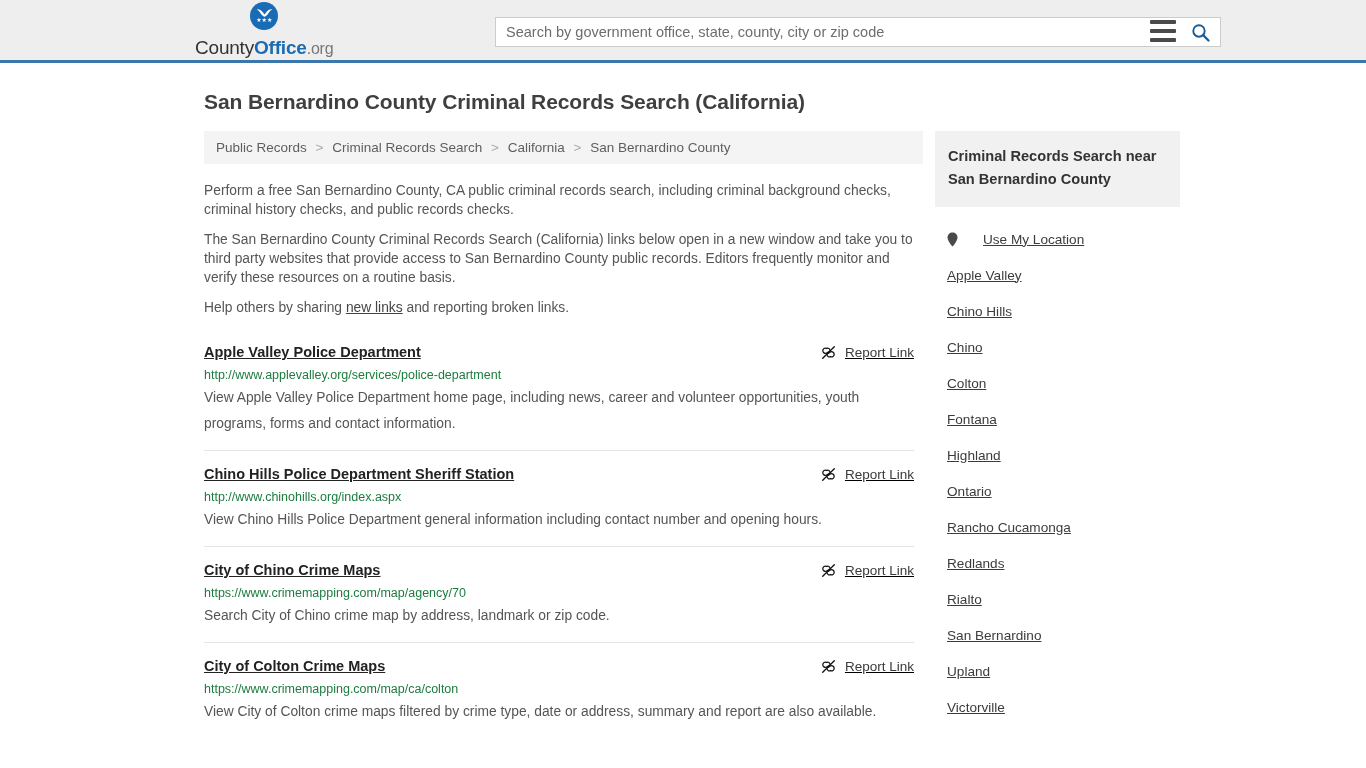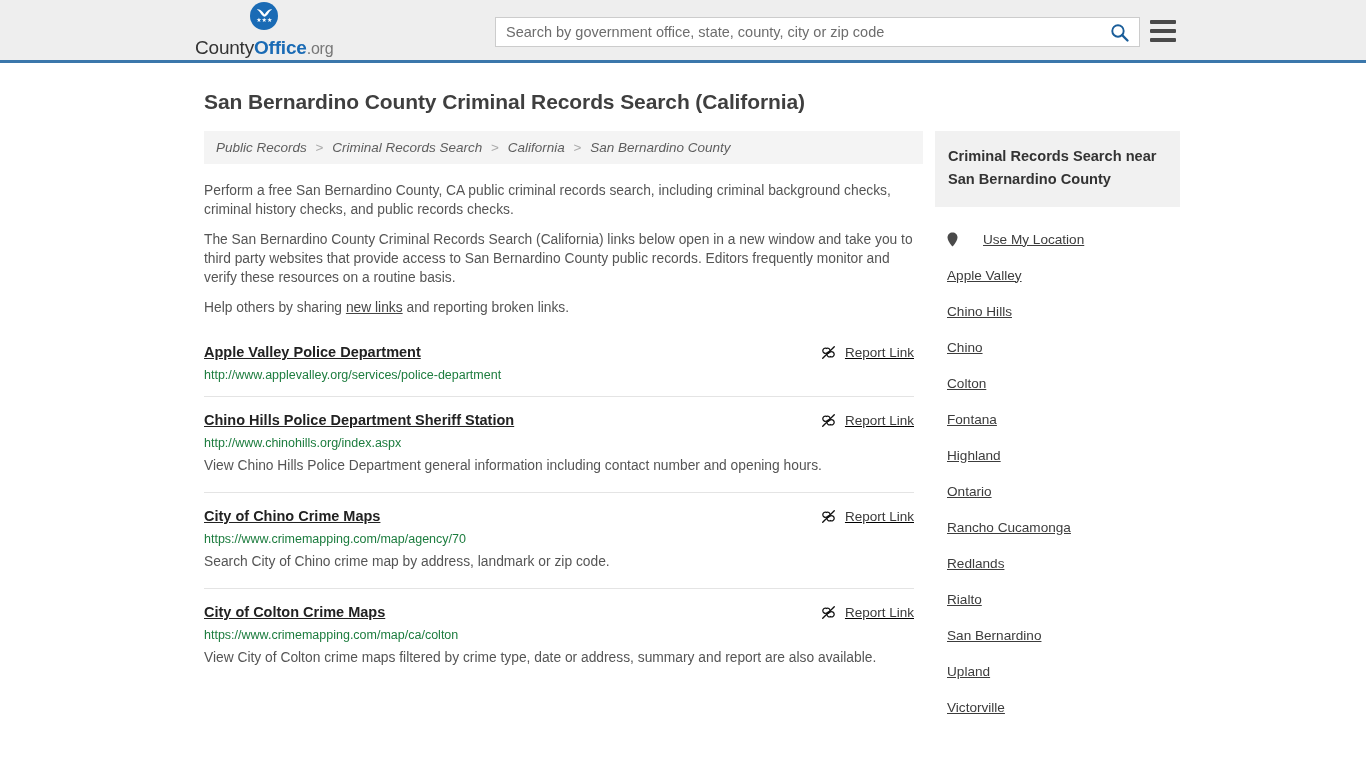--- a/index.html
+++ b/index.html
@@ -56,21 +56,21 @@
     white-space: nowrap;
   }
   .brand-text .b-county { color: #333333; }
   .brand-text .b-office { color: #1a6bb5; font-weight: bold; }
   .brand-text .b-org { color: #777777; font-size: 16px; }
 
   .search-wrap {
     position: absolute;
     left: 495px;
     top: 17px;
-    width: 645px;
+    width: 726px;
     height: 30px;
     background: #ffffff;
     border: 1px solid #cccccc;
     display: flex;
     align-items: center;
   }
   .search-input {
     flex: 1;
     border: none;
     outline: none;
@@ -133,21 +133,20 @@
     background: #f4f4f4;
     padding: 9px 12px;
     font-size: 13.5px;
     color: #5e5e5e;
     margin-left: 9px;
     width: 719px;
   }
   .breadcrumb a {
     color: #5e5e5e;
     text-decoration: none;
-    font-style: italic;
   }
   .breadcrumb .sep {
     color: #aaaaaa;
     margin: 0 5px;
   }
 
   .intro {
     margin: 0 9px;
     padding-top: 6px;
   }
@@ -303,20 +302,21 @@
             <div class="report-link">
               <svg width="17" height="17" viewBox="0 0 20 20" aria-hidden="true">
                 <path d="M7.6 5.2 A3 3 0 1 1 7.6 10.6 A3 3 0 1 1 7.6 5.2 Z" fill="none" stroke="#111" stroke-width="1.5"></path>
                 <path d="M12.4 9.4 A3 3 0 1 1 12.4 14.8 A3 3 0 1 1 12.4 9.4 Z" fill="none" stroke="#111" stroke-width="1.5"></path>
                 <line x1="3.2" y1="16.8" x2="16.8" y2="3.2" stroke="#111" stroke-width="1.6" stroke-linecap="round"></line>
               </svg>
               <span class="rl-text">Report Link</span>
             </div>
           </div>
           <div class="listing-url">http://www.applevalley.org/services/police-department</div>
+          <div class="listing-desc">View Apple Valley Police Department home page, including news, career and volunteer opportunities, youth programs, forms and contact information.</div>
         </div>
 
         <div class="listing">
           <div class="listing-head">
             <a class="listing-title">Chino Hills Police Department Sheriff Station</a>
             <div class="report-link">
               <svg width="17" height="17" viewBox="0 0 20 20" aria-hidden="true">
                 <path d="M7.6 5.2 A3 3 0 1 1 7.6 10.6 A3 3 0 1 1 7.6 5.2 Z" fill="none" stroke="#111" stroke-width="1.5"></path>
                 <path d="M12.4 9.4 A3 3 0 1 1 12.4 14.8 A3 3 0 1 1 12.4 9.4 Z" fill="none" stroke="#111" stroke-width="1.5"></path>
                 <line x1="3.2" y1="16.8" x2="16.8" y2="3.2" stroke="#111" stroke-width="1.6" stroke-linecap="round"></line>

